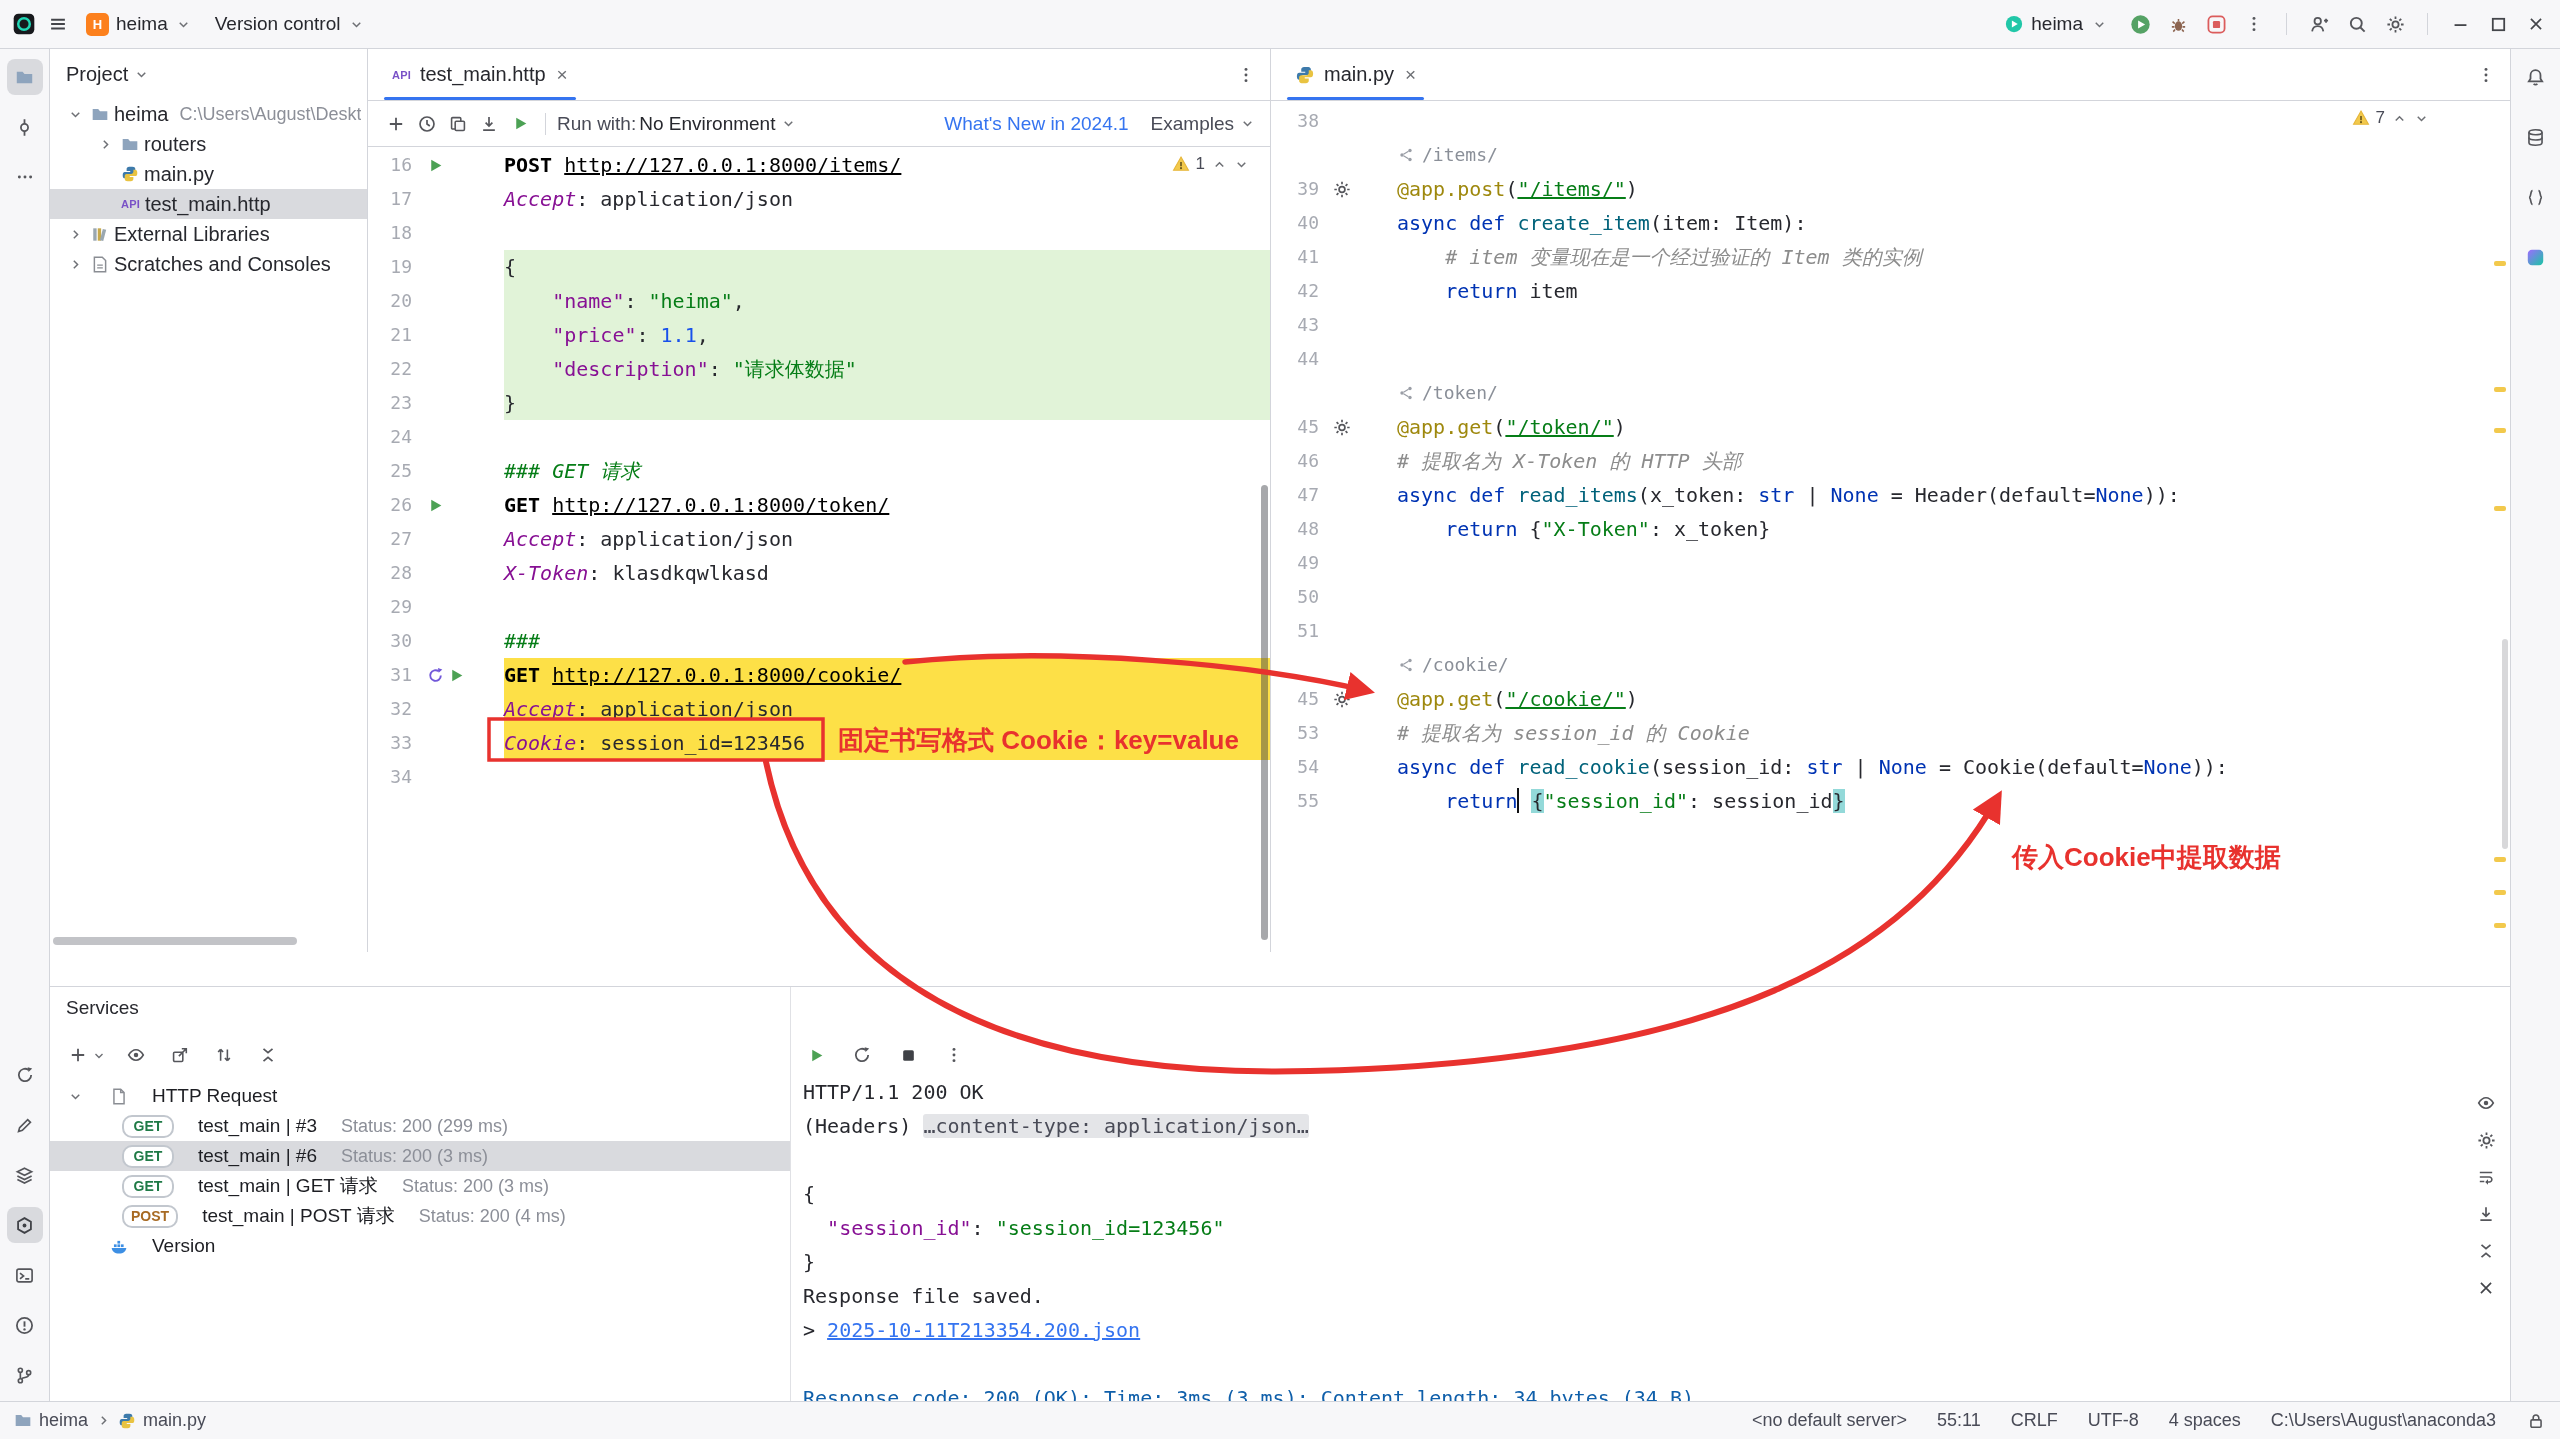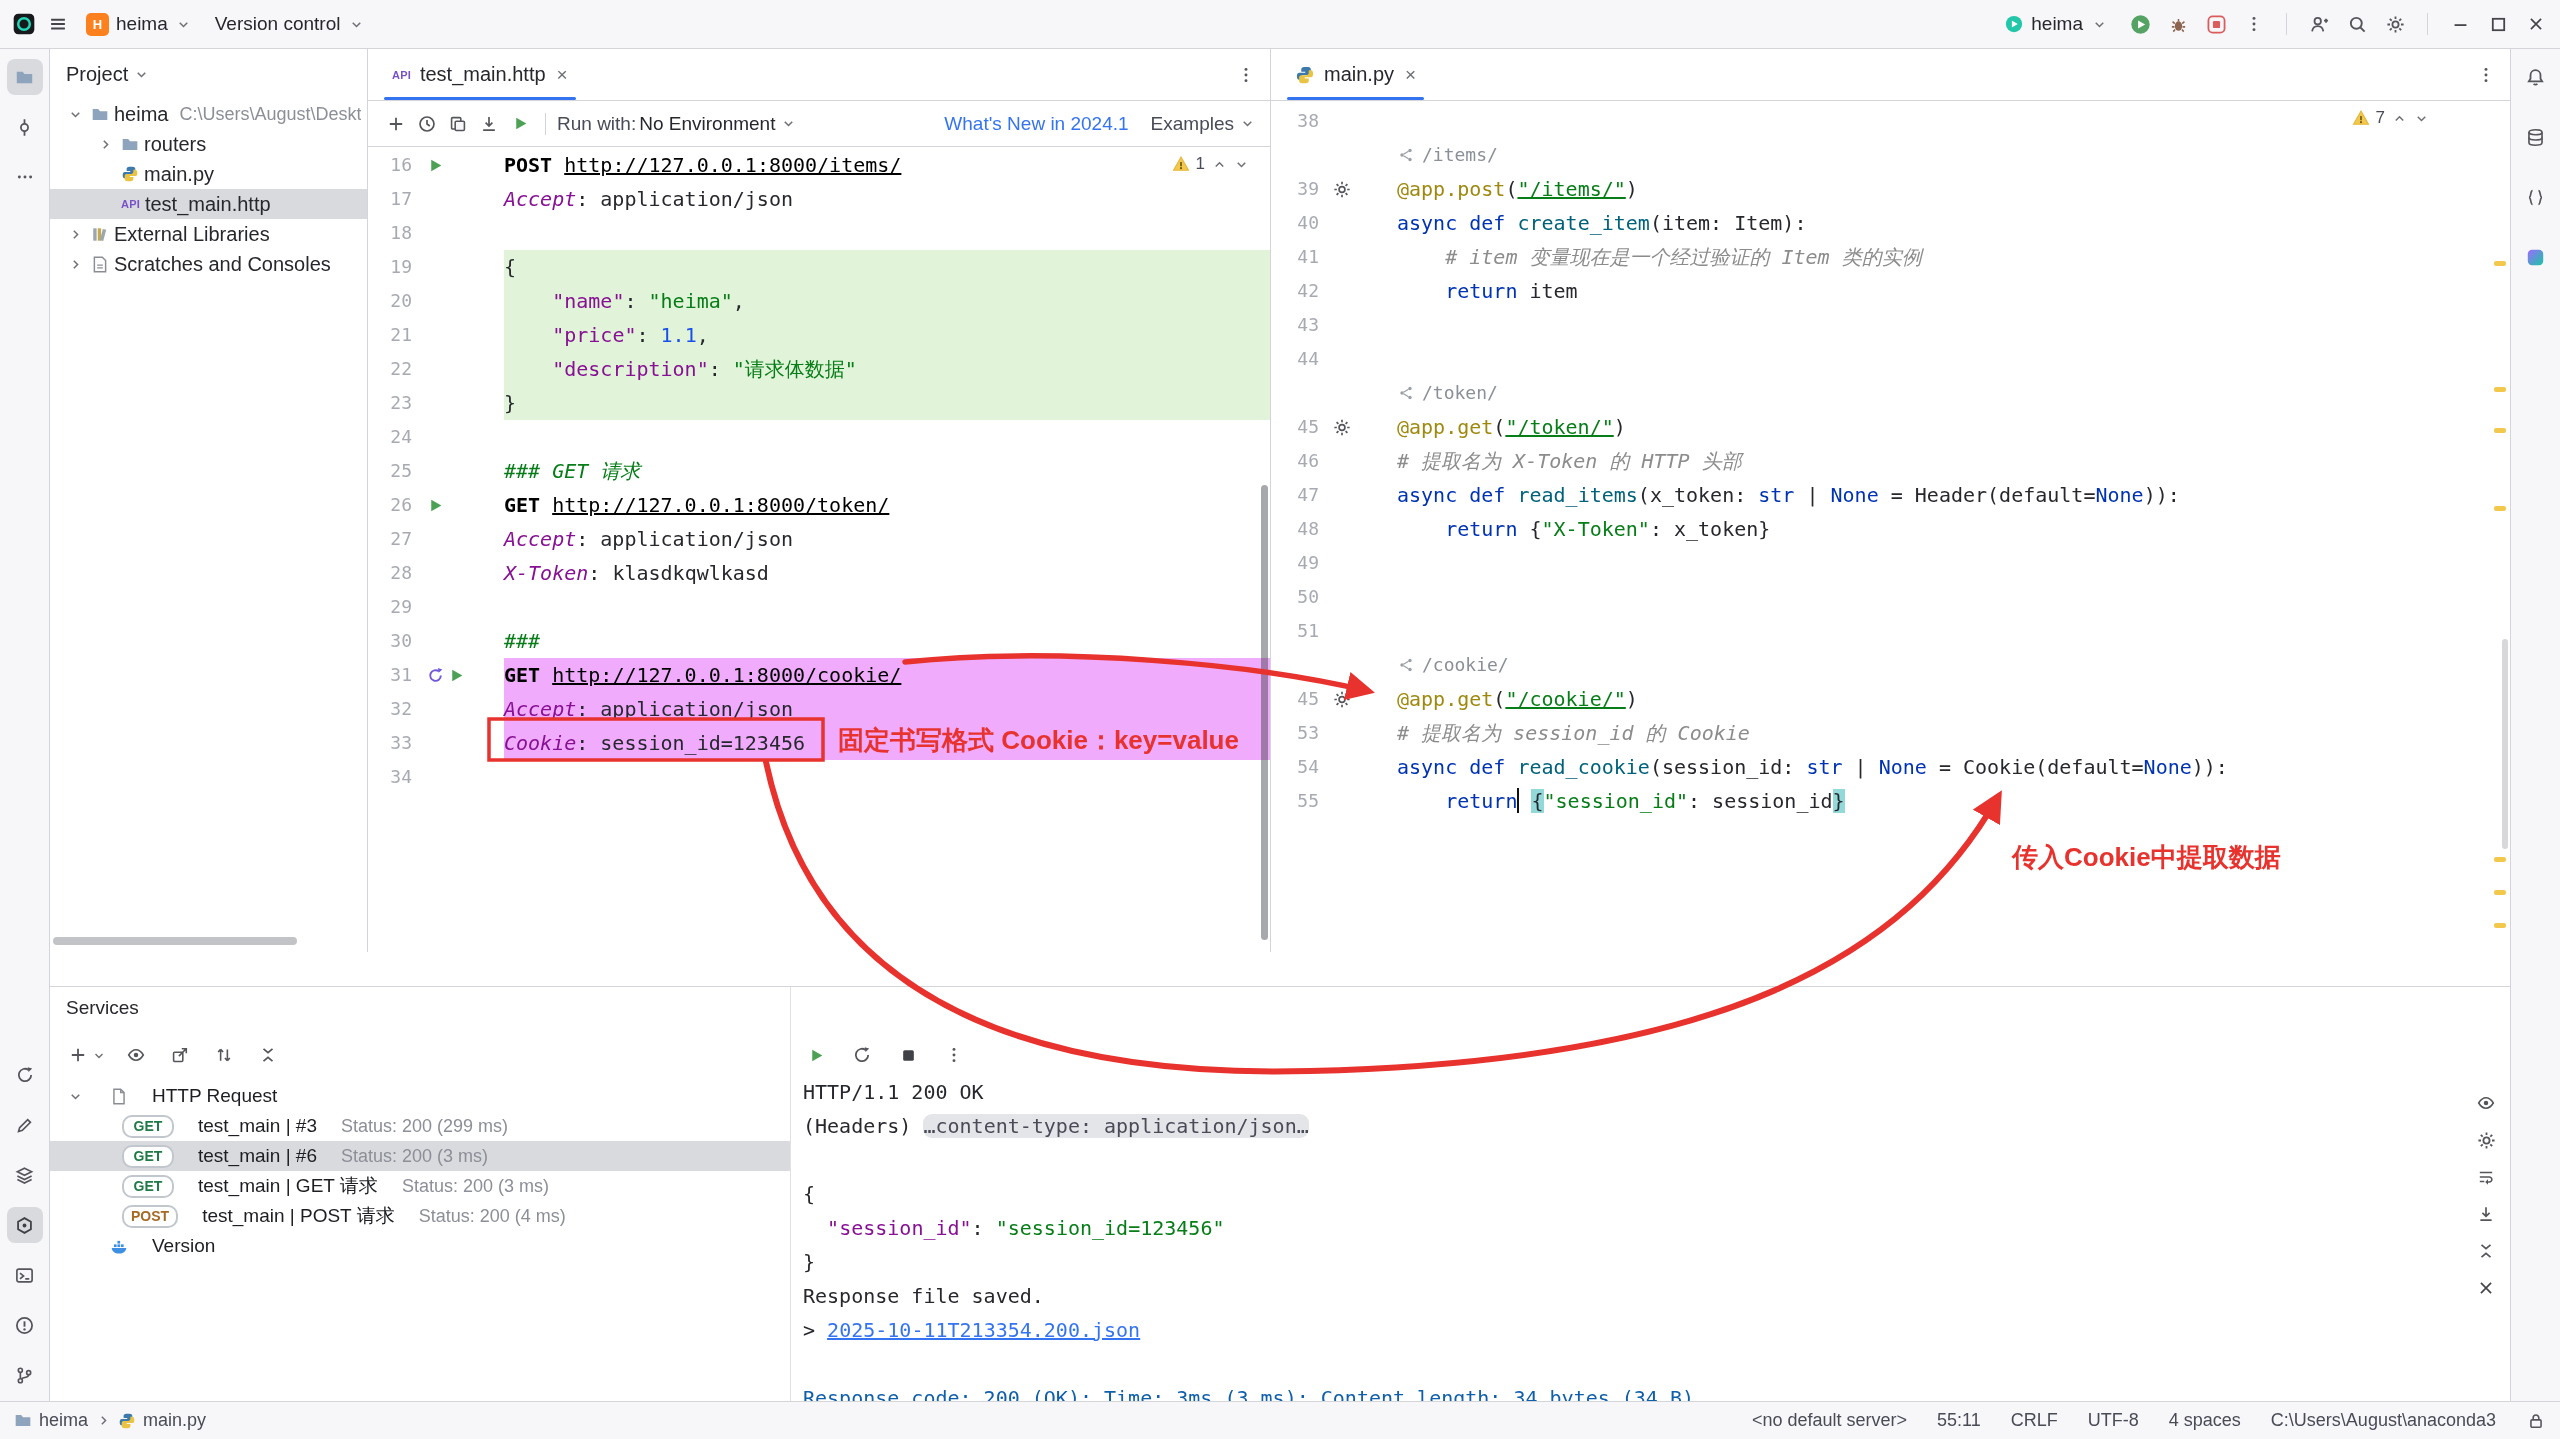--- a/index.html
+++ b/index.html
@@ -55,38 +55,38 @@
   .ed-body{position:relative;font-family:"DejaVu Sans Mono","Liberation Mono",monospace;font-size:20px;line-height:34px;white-space:pre}
   #ed-left .ed-body{padding-top:1px}
   #ed-right .ed-body{padding-top:3px}
   .crow{display:flex;height:34px}
   .ln{text-align:right;color:#a7aab2;font-size:18px;flex-shrink:0}
   #ed-left .ln{width:44px}  #ed-left .gut{width:92px}
   #ed-right .ln{width:48px} #ed-right .gut{width:78px}
   .gut{display:flex;align-items:center;gap:3px;padding-left:14px;flex-shrink:0}
   .code{flex:1;padding-right:6px}
   .bg-green{background:#e1f3d8}
-  .bg-sel{background:#f0abfc}
+  .bg-sel{background:#fde047}
   .inlay{display:flex;align-items:center;gap:7px;color:#8a8f98;font-size:18px}
 
   .sg-meth{font-weight:bold;color:#000}
   .sg-url{color:#000;text-decoration:underline}
   .sg-hdr{color:#871094;font-style:italic}
   .sg-hcom{color:#067d17;font-style:italic}
   .sg-key{color:#871094}
   .sg-str{color:#067d17}
   .sg-strlink{color:#067d17;text-decoration:underline}
   .sg-num{color:#1750eb}
   .sg-kw{color:#0033b3}
   .sg-fn{color:#00627a}
   .sg-com{color:#8c8c8c;font-style:italic}
   .sg-dec{color:#9e880d}
   .sg-brace{background:#93d9d9}
   .sg-caret{display:inline-block;width:2px;height:25px;background:#101114;vertical-align:-5px}
-  .sg-folded{background:#e4e5e8;color:#494b57;border-radius:9px}
+  .sg-folded{background:#e4e5e8;color:#494b57;border-radius:3px}
   .sg-link{color:#3574f0;text-decoration:underline}
   .sg-info{color:#0f5faa}
 
   .warn-widget{position:absolute;display:flex;align-items:center;gap:6px;font-size:17px;color:#494b57;background:#fff;padding:1px 5px;border-radius:6px}
   #scroll-left-thumb{position:absolute;left:893px;top:436px;width:7px;height:455px;border-radius:4px;background:rgba(60,62,68,.45)}
   #scroll-right-thumb{position:absolute;right:2px;top:590px;width:6px;height:210px;border-radius:3px;background:rgba(60,62,68,.2)}
   .stripe-tick{position:absolute;right:4px;width:12px;height:5px;border-radius:2px;background:#f2c94c}
 
   
   #services{position:absolute;left:50px;top:986px;width:2460px;height:449px;background:#fff;border-top:1px solid #d3d5db}

